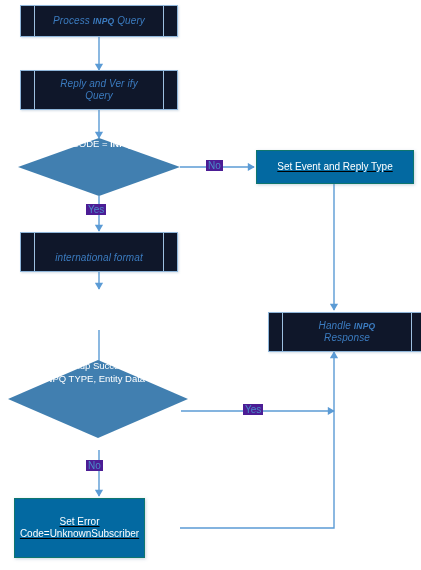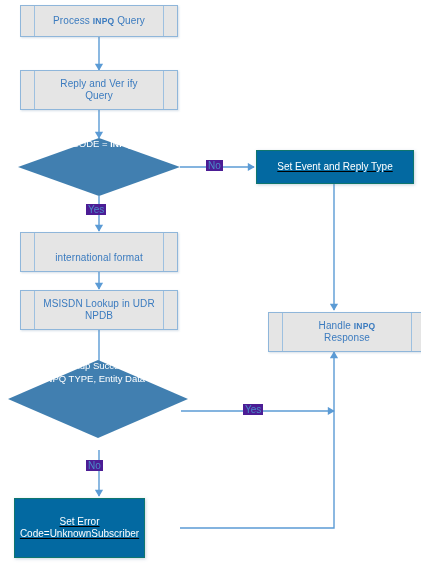--- a/index.html
+++ b/index.html
@@ -33,23 +33,24 @@
     box-sizing: border-box;
     display: flex;
     align-items: center;
     justify-content: center;
     text-align: center;
     line-height: 1.22;
   }
 
   
   .predef {
-    background: #e5e5e5;
+    background: #0f172a;
     border: 1px solid #8fb6da;
     box-shadow: 1px 1px 2px rgba(120,150,180,0.30);
+    font-style: italic;
   }
   .predef .bar-l,
   .predef .bar-r {
     position: absolute;
     top: 0;
     bottom: 0;
     width: 1px;
     background: #9dc0e0;
   }
   .predef .bar-l { left: 13px; }
@@ -187,25 +188,20 @@
   <div class="node solid" style="left:256px; top:150px; width:158px; height:34px;">
     <span class="txt">Set Event and Reply Type</span>
   </div>
 
   <div class="node predef" style="left:20px; top:232px; width:158px; height:40px;">
     <span class="bar-l"></span>
     <span class="bar-r"></span>
     <span class="txt"><br><span>international format</span></span>
   </div>
 
-  <div class="node predef" style="left:20px; top:290px; width:158px; height:40px;">
-    <span class="bar-l"></span>
-    <span class="bar-r"></span>
-    <span class="txt"><span>MSISDN Lookup in UDR</span><br><span>NPDB</span></span>
-  </div>
 
   <div class="node predef" style="left:268px; top:312px; width:158px; height:40px;">
     <span class="bar-l"></span>
     <span class="bar-r"></span>
     <span class="txt"><span>Handle </span><span class="small-caps">INPQ</span><br><span>Response</span></span>
   </div>
 
   <div class="diamond" style="left:8px; top:360px; width:180px; height:78px;">
     <span class="dshape"></span>
     <span class="txt"><span>Is Lookup Successful ?</span><br><span>INPQ TYPE, Entity Data ?</span></span>

